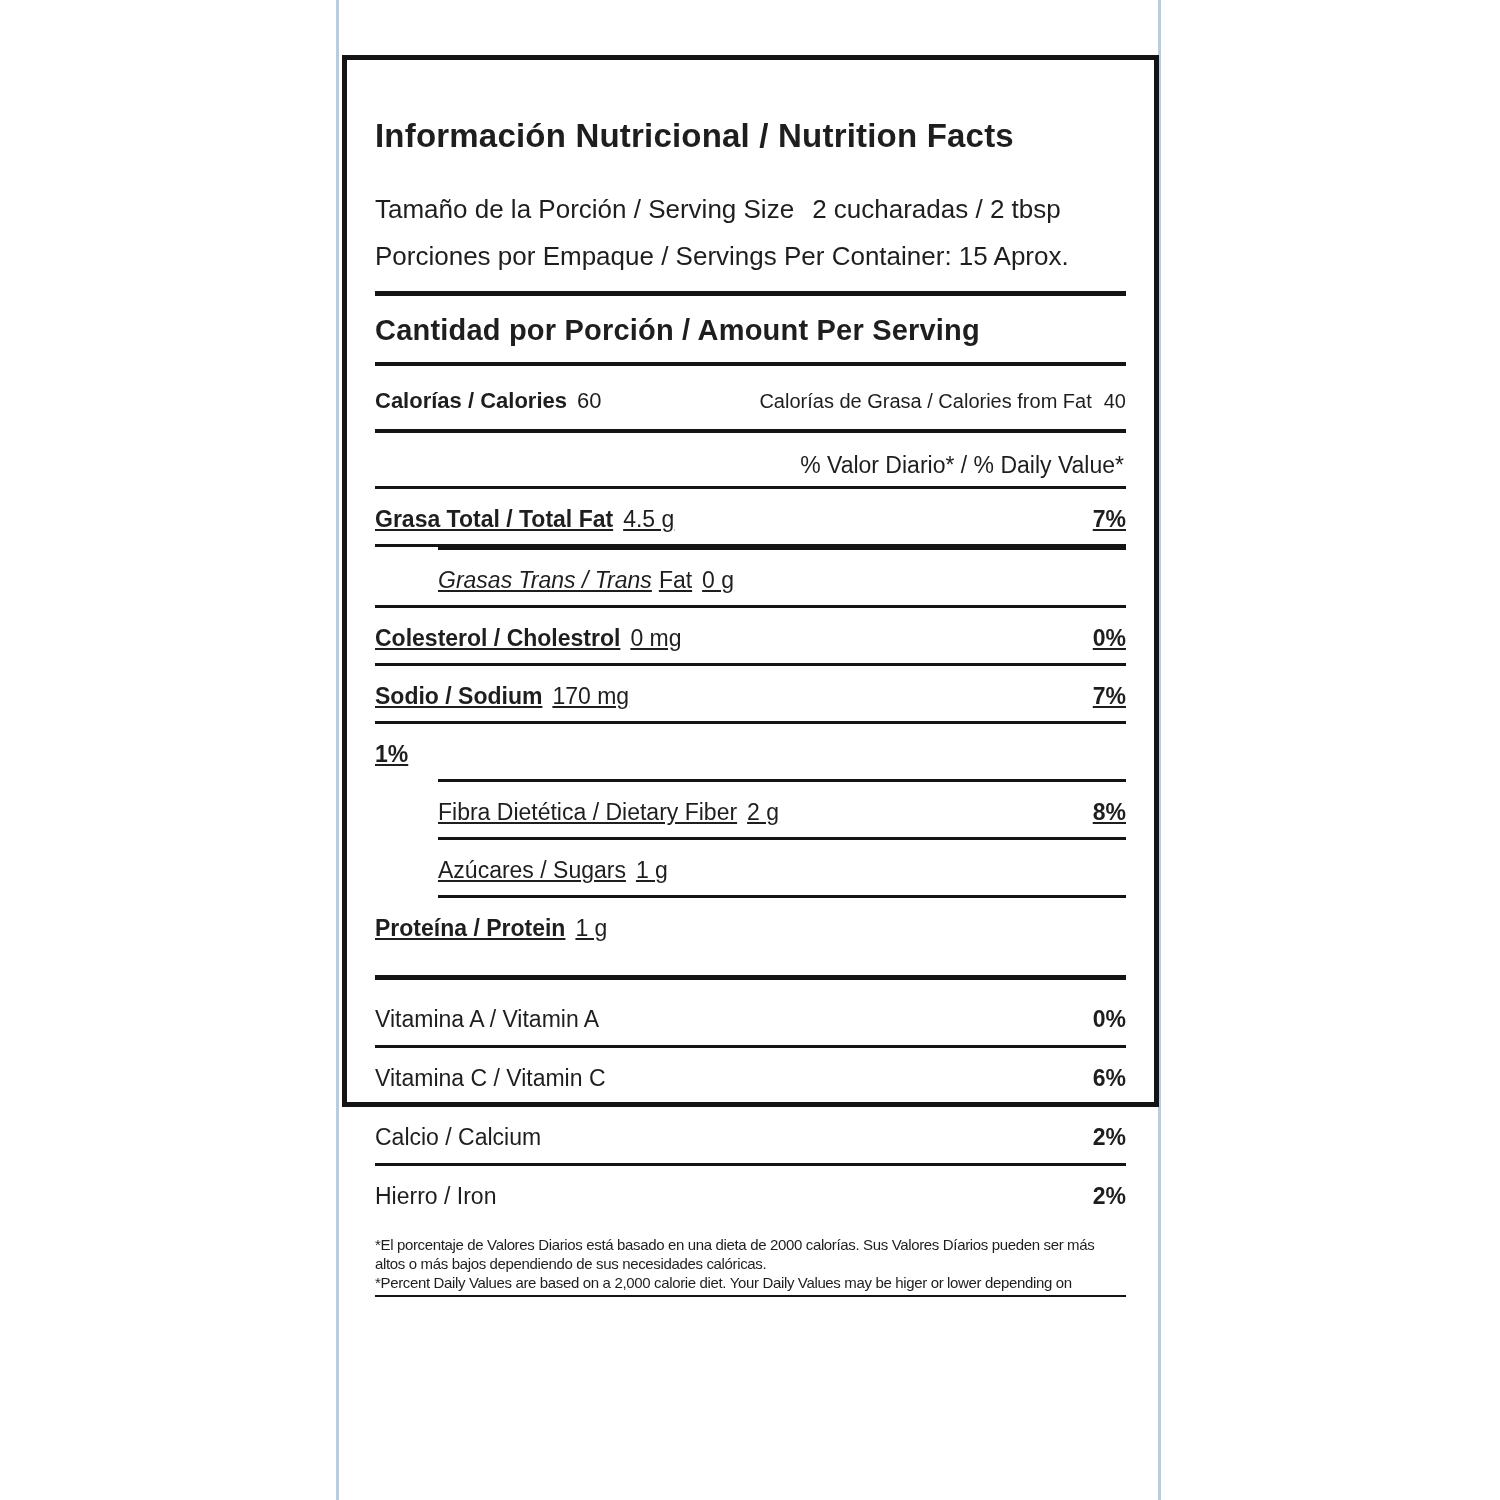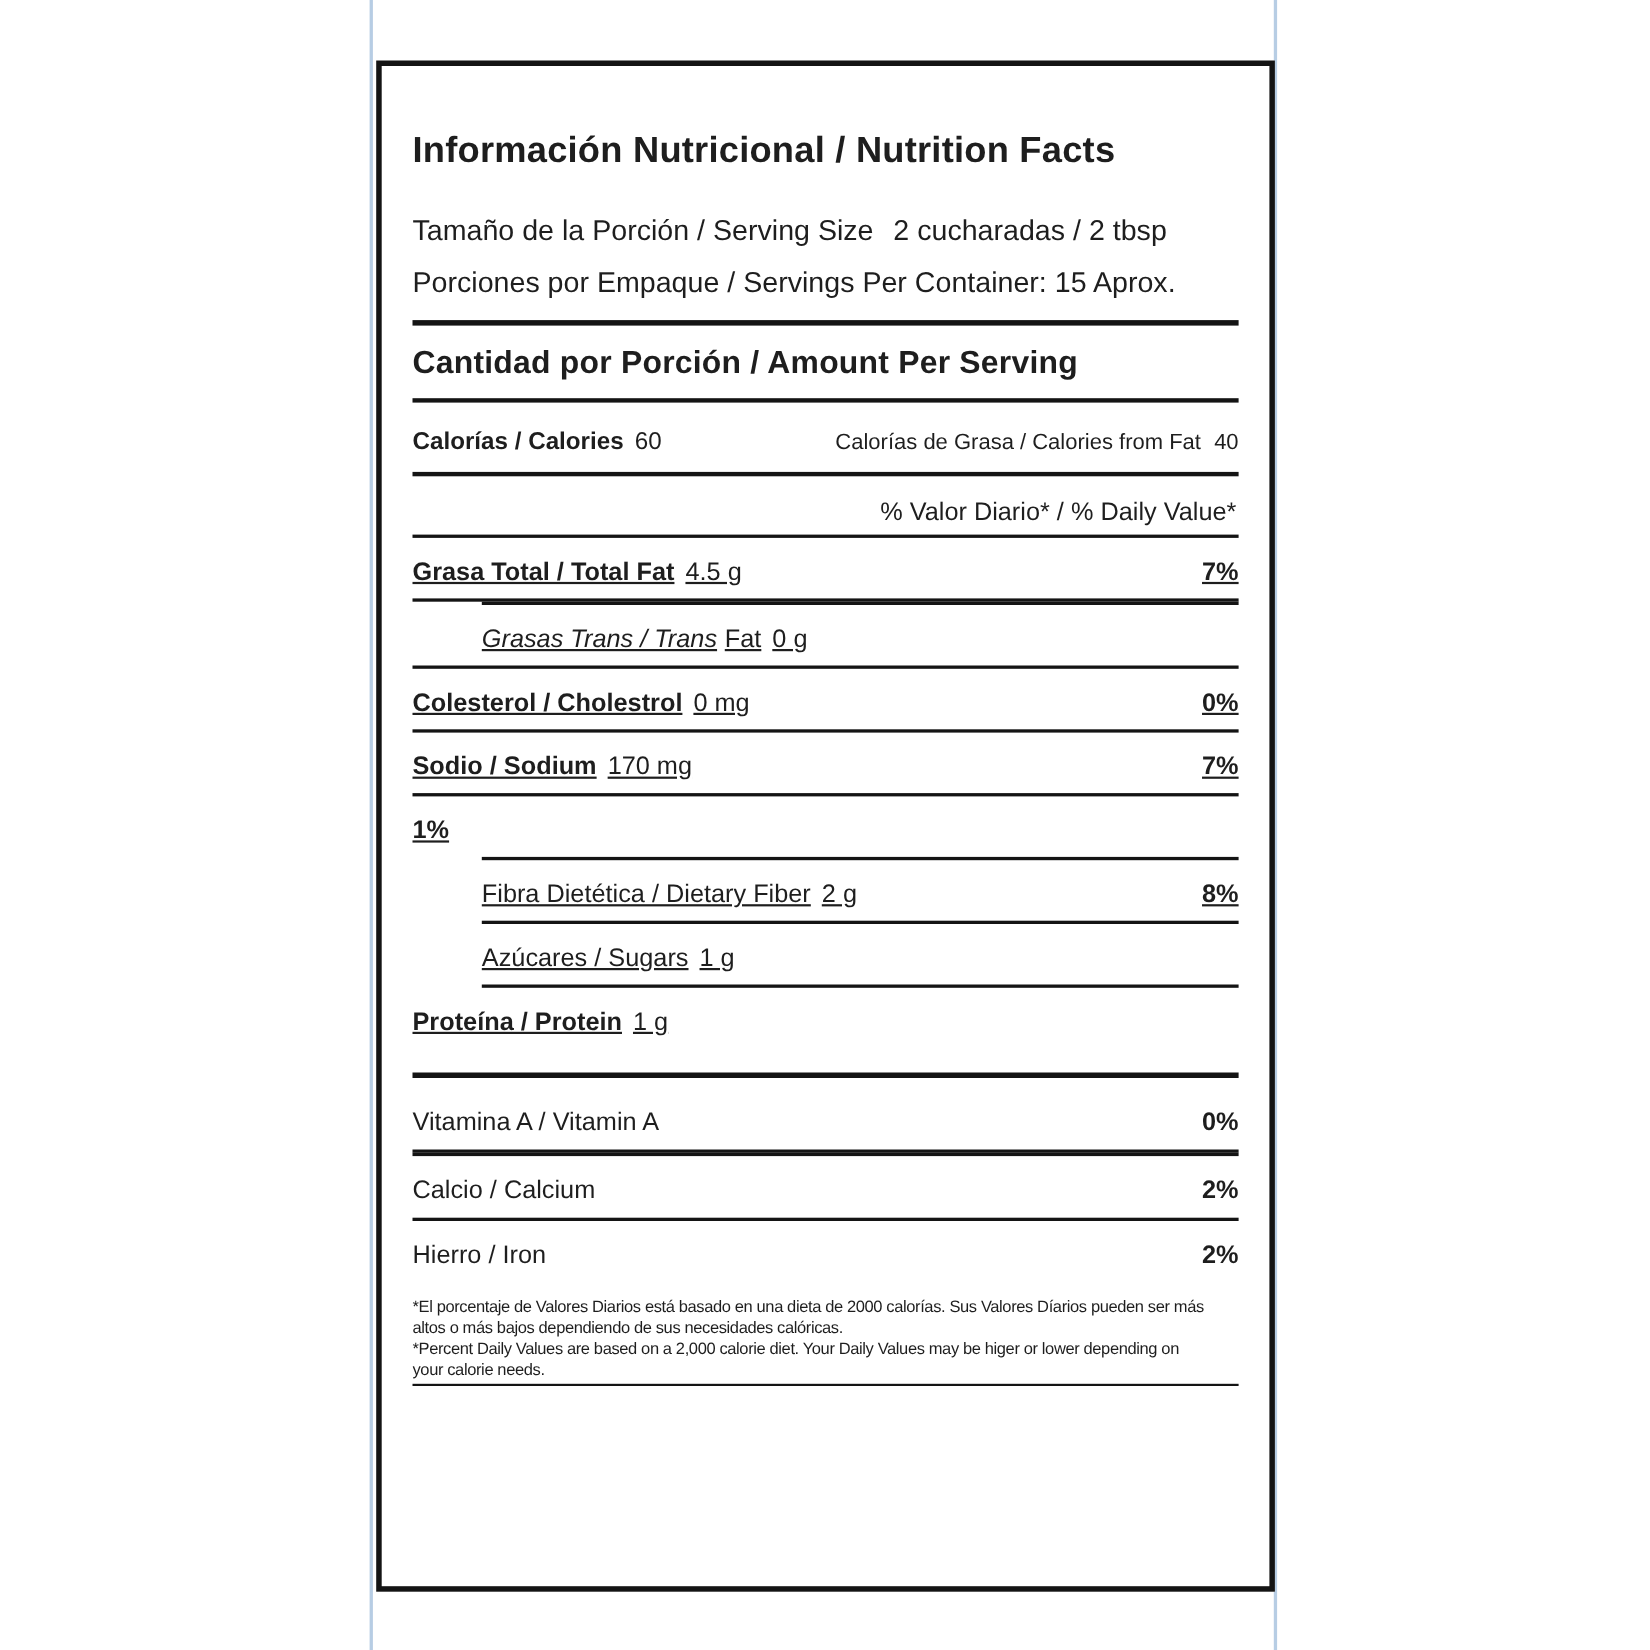--- a/index.html
+++ b/index.html
@@ -6,21 +6,21 @@
   body{
     width:1500px;height:1500px;position:relative;background:#ffffff;
     font-family:"Liberation Sans","DejaVu Sans",sans-serif;color:#1e1e1e;
     overflow:hidden;
   }
   .guide-line{position:absolute;top:0;bottom:0;width:3px;}
   .guide-left{left:336px;}
   .guide-right{left:1158px;}
 
   .label-box{
-    position:absolute;left:342px;top:55px;width:817px;height:1392px;
+    position:absolute;left:342px;top:55px;width:817px;height:1052px;
     border:5px solid #141414;box-sizing:border-box;padding:0 28px;background:#fff;
   }
 
   .rule{background:#141414;}
   .r5{height:5px;}
   .r4{height:4px;}
   .r3{height:3px;}
   .r2{height:2px;}
   .ind-rule{margin-left:63px;}
 
@@ -139,34 +139,37 @@
     <span class="pct"></span>
   </div>
   <div class="rule r5"></div>
 
   <div class="vrow vrow-first">
     <span>Vitamina A / Vitamin A</span>
     <span class="pct">0%</span>
   </div>
   <div class="rule r3"></div>
 
+  <div class="vrow">
+    <span>Vitamina C / Vitamin C</span>
+    <span class="pct">6%</span>
+  </div>
   <div class="rule r3"></div>
 
   <div class="vrow">
     <span>Calcio / Calcium</span>
     <span class="pct">2%</span>
   </div>
   <div class="rule r3"></div>
 
   <div class="vrow">
     <span>Hierro / Iron</span>
     <span class="pct">2%</span>
   </div>
 
   <div class="footnote">
     <div class="fline">*El porcentaje de Valores Diarios está basado en una dieta de 2000 calorías. Sus Valores Díarios pueden ser más</div>
     <div class="fline">altos o más bajos dependiendo de sus necesidades calóricas.</div>
     <div class="fline">*Percent Daily Values are based on a 2,000 calorie diet. Your Daily Values may be higer or lower depending on</div>
-    <div class="fline">your calorie needs.</div>
   </div>
   <div class="rule r2 foot-rule"></div>
 
 </div>
 
 </body></html>

